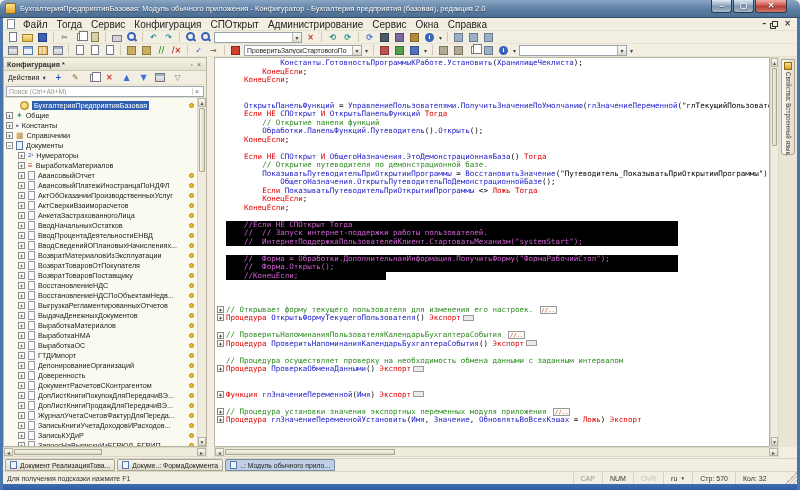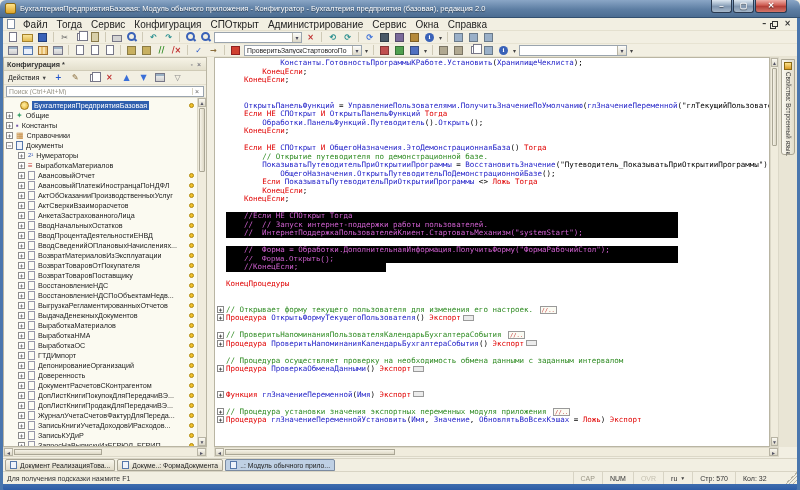--- a/index.html
+++ b/index.html
@@ -593,40 +593,40 @@
 
   <div id="editor">
     <div class="code">
         <div class="cline"><span class="cgut"></span><span class="c-p">            </span><span class="c-i">Константы.ГотовностьПрограммыКРаботе.Установить</span><span class="c-p">(</span><span class="c-i">ХранилищеЧеклиста</span><span class="c-p">);</span></div>
         <div class="cline"><span class="cgut"></span><span class="c-p">        </span><span class="c-k">КонецЕсли</span><span class="c-p">;</span></div>
         <div class="cline"><span class="cgut"></span><span class="c-p">    </span><span class="c-k">КонецЕсли</span><span class="c-p">;</span></div>
         <div class="cline"><span class="cgut"></span></div>
         <div class="cline"><span class="cgut"></span></div>
         <div class="cline"><span class="cgut"></span><span class="c-p">    </span><span class="c-i">ОткрытьПанельФункций</span><span class="c-p"> = </span><span class="c-i">УправлениеПользователями.ПолучитьЗначениеПоУмолчанию</span><span class="c-p">(</span><span class="c-i">глЗначениеПеременной</span><span class="c-p">(</span><span class="c-s">"глТекущийПользователь"</span></div>
         <div class="cline"><span class="cgut"></span><span class="c-p">    </span><span class="c-k">Если</span><span class="c-p"> </span><span class="c-k">НЕ</span><span class="c-p"> </span><span class="c-i">СПОткрыт</span><span class="c-p"> </span><span class="c-k">И</span><span class="c-p"> </span><span class="c-i">ОткрытьПанельФункций</span><span class="c-p"> </span><span class="c-k">Тогда</span></div>
+        <div class="cline"><span class="cgut"></span><span class="c-p">        </span><span class="c-c">// Открытие панели функций</span></div>
         <div class="cline"><span class="cgut"></span><span class="c-p">        </span><span class="c-i">Обработки.ПанельФункций.Путеводитель</span><span class="c-p">().</span><span class="c-i">Открыть</span><span class="c-p">();</span></div>
         <div class="cline"><span class="cgut"></span><span class="c-p">    </span><span class="c-k">КонецЕсли</span><span class="c-p">;</span></div>
         <div class="cline"><span class="cgut"></span></div>
         <div class="cline"><span class="cgut"></span><span class="c-p">    </span><span class="c-k">Если</span><span class="c-p"> </span><span class="c-k">НЕ</span><span class="c-p"> </span><span class="c-i">СПОткрыт</span><span class="c-p"> </span><span class="c-k">И</span><span class="c-p"> </span><span class="c-i">ОбщегоНазначения.ЭтоДемонстрационнаяБаза</span><span class="c-p">() </span><span class="c-k">Тогда</span></div>
         <div class="cline"><span class="cgut"></span><span class="c-p">        </span><span class="c-c">// Открытие путеводителя по демонстрационной базе.</span></div>
         <div class="cline"><span class="cgut"></span><span class="c-p">        </span><span class="c-i">ПоказыватьПутеводительПриОткрытииПрограммы</span><span class="c-p"> = </span><span class="c-i">ВосстановитьЗначение</span><span class="c-p">(</span><span class="c-s">"Путеводитель_ПоказыватьПриОткрытииПрограммы"</span><span class="c-p">);</span></div>
         <div class="cline"><span class="cgut"></span><span class="c-p">            </span><span class="c-i">ОбщегоНазначения.ОткрытьПутеводительПоДемонстрационнойБазе</span><span class="c-p">();</span></div>
         <div class="cline"><span class="cgut"></span><span class="c-p">        </span><span class="c-k">Если</span><span class="c-p"> </span><span class="c-i">ПоказыватьПутеводительПриОткрытииПрограммы</span><span class="c-p"> &lt;&gt; </span><span class="c-k">Ложь</span><span class="c-p"> </span><span class="c-k">Тогда</span></div>
         <div class="cline"><span class="cgut"></span><span class="c-p">        </span><span class="c-k">КонецЕсли</span><span class="c-p">;</span></div>
         <div class="cline"><span class="cgut"></span><span class="c-p">    </span><span class="c-k">КонецЕсли</span><span class="c-p">;</span></div>
         <div class="cline"><span class="cgut"></span></div>
         <div class="cline"><span class="cgut"></span><span class="selspan" style="min-width: 452px;">    //Если НЕ СПОткрыт Тогда</span></div>
         <div class="cline"><span class="cgut"></span><span class="selspan" style="min-width: 452px;">    //  // Запуск интернет-поддержки работы пользователей.</span></div>
         <div class="cline"><span class="cgut"></span><span class="selspan" style="min-width: 452px;">    //  ИнтернетПоддержкаПользователейКлиент.СтартоватьМеханизм("systemStart");</span></div>
         <div class="cline"><span class="cgut"></span><span class="selspan" style="min-width: 452px;"></span></div>
         <div class="cline"><span class="cgut"></span><span class="selspan" style="min-width: 452px;">    //  Форма = Обработки.ДополнительнаяИнформация.ПолучитьФорму("ФормаРабочийСтол");</span></div>
-        <div class="cline"><span class="cgut"></span><span class="selspan" style="min-width: 452px; font-family: Liberation Mono, monospace;">    //  Форма.Открыть();</span></div>
+        <div class="cline"><span class="cgut"></span><span class="selspan" style="min-width: 452px;">    //  Форма.Открыть();</span></div>
         <div class="cline"><span class="cgut"></span><span class="selspan" style="min-width: 160px;">    //КонецЕсли;</span></div>
         <div class="cline"><span class="cgut"></span></div>
-        <div class="cline"><span class="cgut"></span><span class="c-k">КонецПроцедуры</span></div>
         <div class="cline"><span class="cgut"></span></div>
         <div class="cline"><span class="cgut"></span></div>
         <div class="cline"><span class="cgut plusbox">+</span><span class="c-c">// Открывает форму текущего пользователя для изменения его настроек. </span><span class="cbox">//..</span></div>
         <div class="cline"><span class="cgut plusbox">+</span><span class="c-k">Процедура</span><span class="c-p"> </span><span class="c-i">ОткрытьФормуТекущегоПользователя</span><span class="c-p">() </span><span class="c-k">Экспорт</span><span class="bbox"></span></div>
         <div class="cline"><span class="cgut"></span></div>
         <div class="cline"><span class="cgut plusbox">+</span><span class="c-c">// ПроверитьНапоминанияПользователяКалендарьБухгалтераСобытия </span><span class="cbox">//..</span></div>
         <div class="cline"><span class="cgut plusbox">+</span><span class="c-k">Процедура</span><span class="c-p"> </span><span class="c-i">ПроверитьНапоминанияКалендарьБухгалтераСобытия</span><span class="c-p">() </span><span class="c-k">Экспорт</span><span class="bbox"></span></div>
         <div class="cline"><span class="cgut"></span></div>
         <div class="cline"><span class="cgut"></span><span class="c-c">// Процедура осуществляет проверку на необходимость обмена данными с заданным интервалом</span></div>
         <div class="cline"><span class="cgut plusbox">+</span><span class="c-k">Процедура</span><span class="c-p"> </span><span class="c-i">ПроверкаОбменаДанными</span><span class="c-p">() </span><span class="c-k">Экспорт</span><span class="bbox"></span></div>

